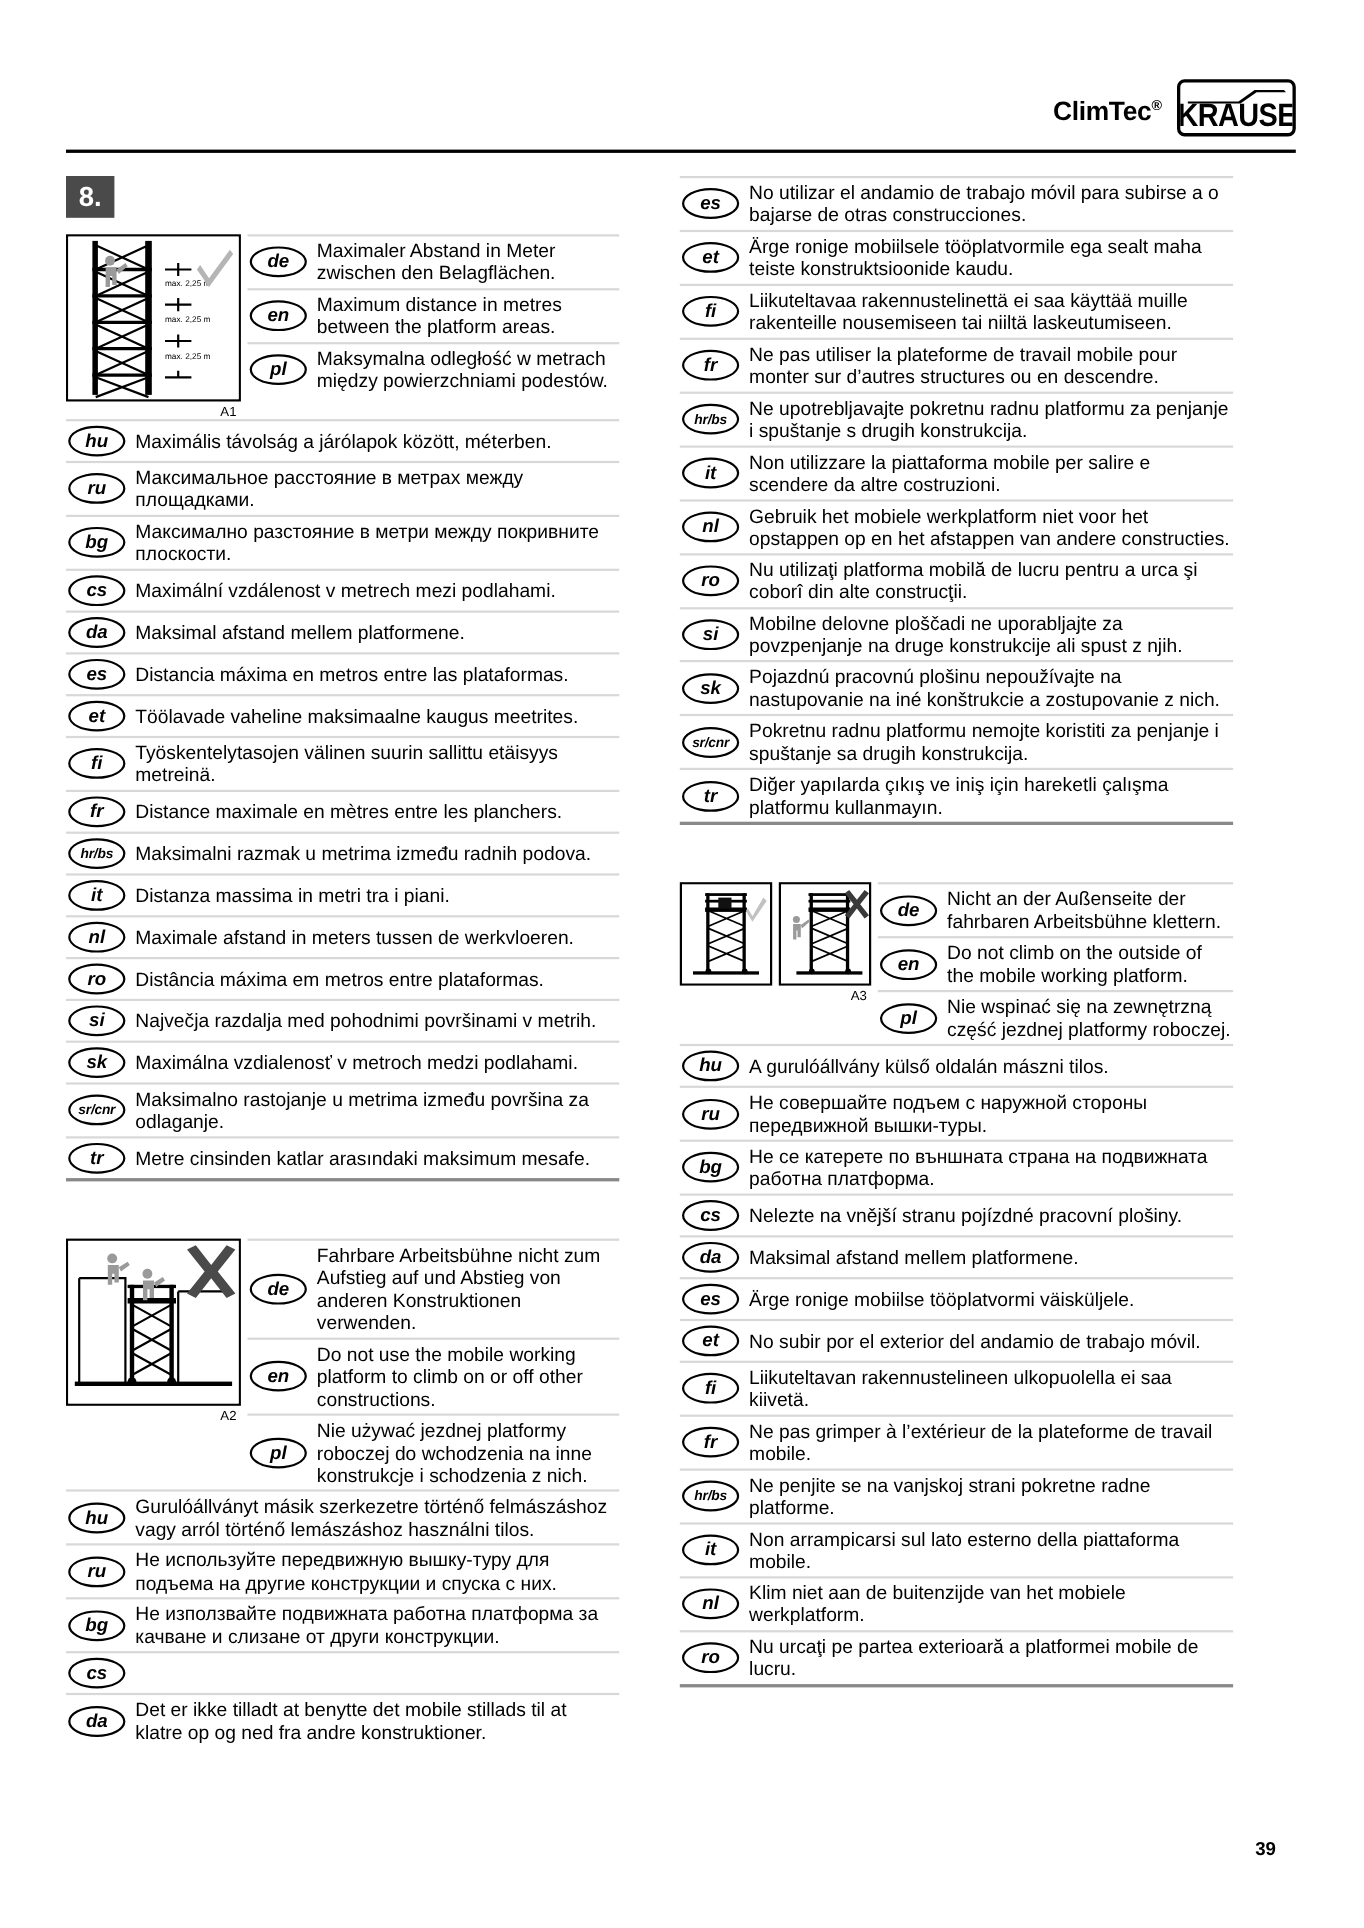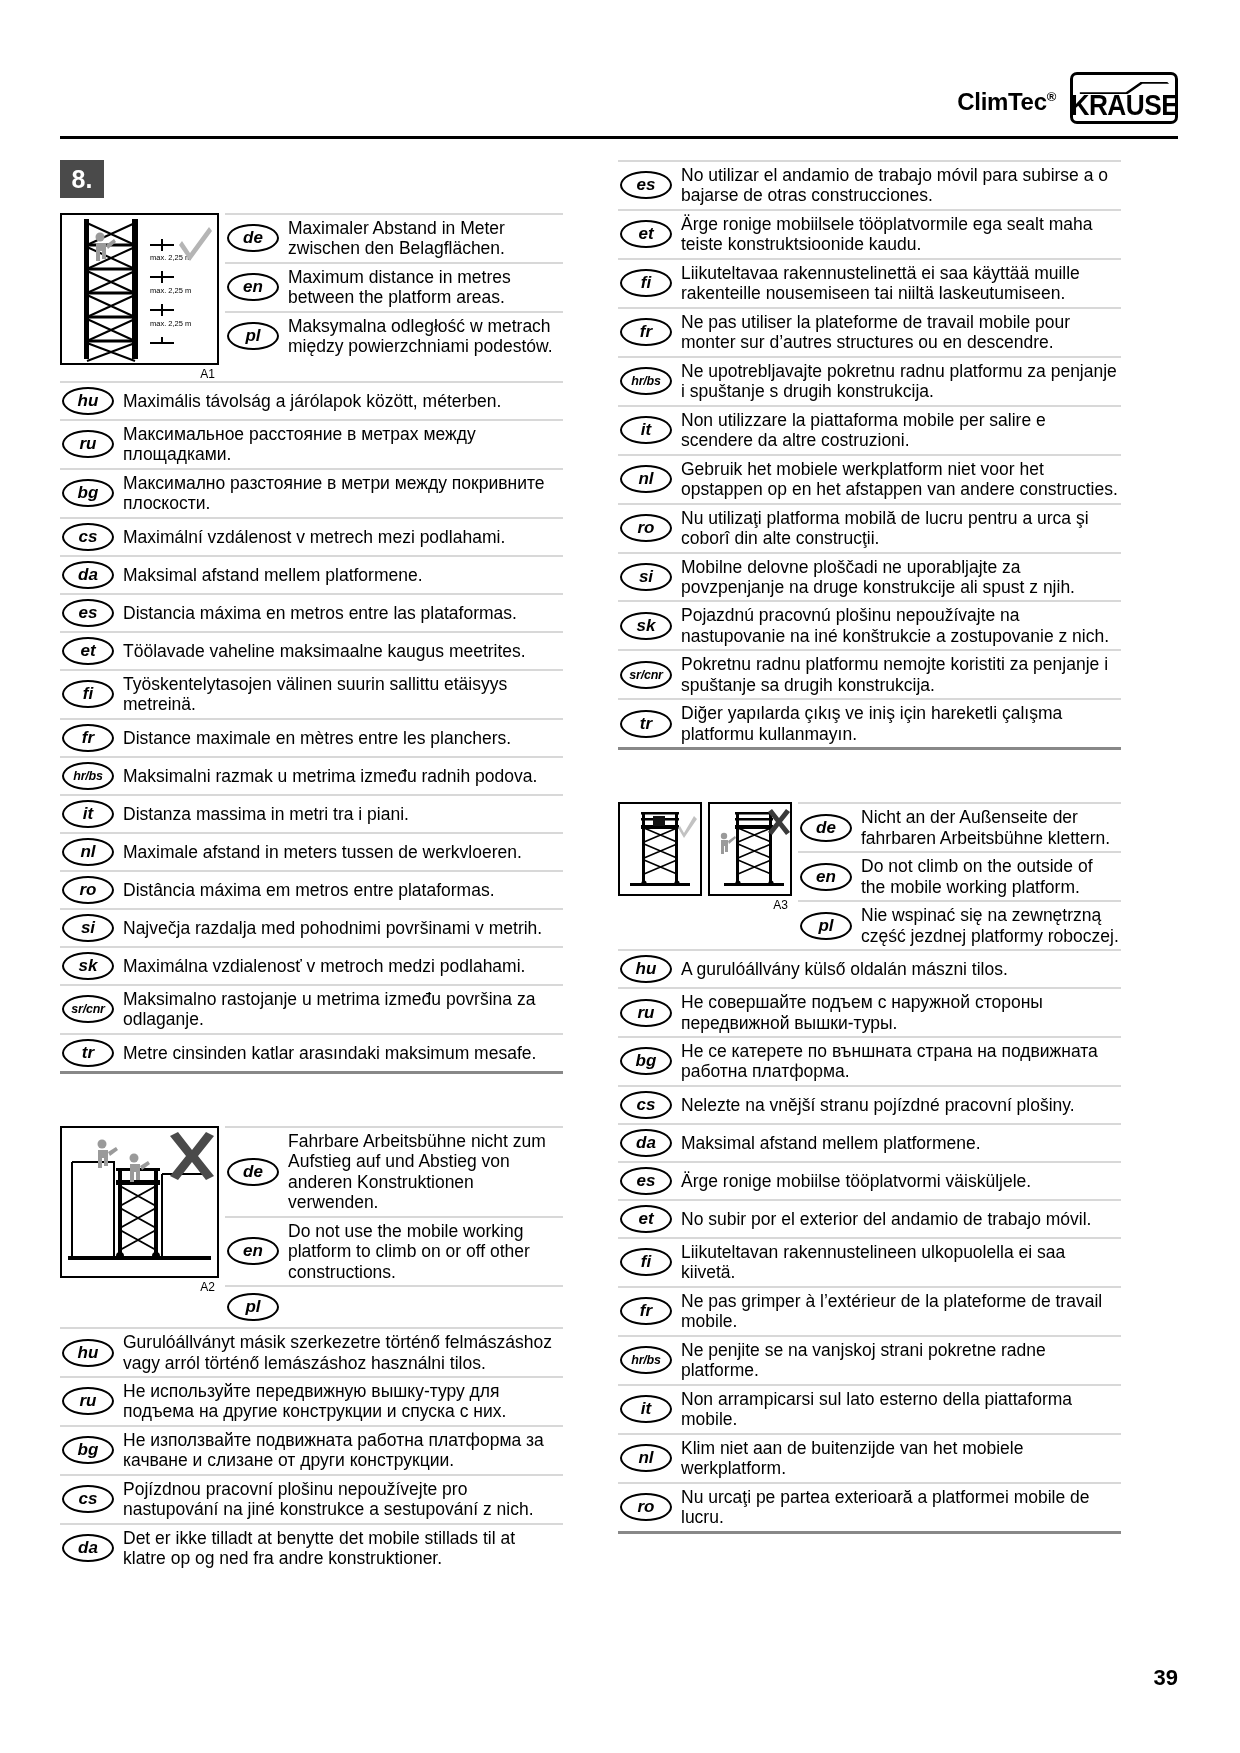--- a/index.html
+++ b/index.html
@@ -106,22 +106,22 @@
   .block-end { border-top: 3px solid #888; }
 
   
   .dia-rows .lrow { min-height: 42px; }
   .dia-rows .ltext { font-size: 17.5px; }
 
   .gap-lg { height: 52px; }
 
   
   .pagenum {
-    position: absolute; right: 62px; bottom: 62px;
-    font-size: 22px; font-weight: bold; margin-top: 20px;
+    position: absolute; right: 80px; bottom: 62px;
+    font-size: 17px; font-weight: bold; margin-top: 20px;
   }
 
   
   svg.dia { display: block; }
 </style>
 </head>
 <body>
 
 <div class="page">
 
@@ -329,40 +329,40 @@
         <div class="lrow">
           <div class="lcode">de</div>
           <div class="ltext">Fahrbare Arbeitsbühne nicht zum Aufstieg auf und Abstieg von anderen Konstruktionen verwenden.</div>
         </div>
         <div class="lrow">
           <div class="lcode">en</div>
           <div class="ltext">Do not use the mobile working platform to climb on or off other constructions.</div>
         </div>
         <div class="lrow">
           <div class="lcode">pl</div>
+          <div class="ltext">Nie używać jezdnej platformy roboczej do wchodzenia na inne konstrukcje i schodzenia z nich.</div>
         </div>
       </div>
     </div>
 
     <div>
       <div class="lrow">
           <div class="lcode">hu</div>
           <div class="ltext">Gurulóállványt másik szerkezetre történő felmászáshoz vagy arról történő lemászáshoz használni tilos.</div>
         </div>
       <div class="lrow">
           <div class="lcode">ru</div>
           <div class="ltext">Не используйте передвижную вышку-туру для подъема на другие конструкции и спуска с них.</div>
         </div>
       <div class="lrow">
           <div class="lcode">bg</div>
           <div class="ltext">Не използвайте подвижната работна платформа за качване и слизане от други конструкции.</div>
         </div>
       <div class="lrow">
           <div class="lcode">cs</div>
-          <div class="ltext">Pojízdnou pracovní plošinu nepoužívejte pro nastupování na jiné konstrukce a sestupování z nich.</div>
         </div>
       <div class="lrow">
           <div class="lcode">da</div>
           <div class="ltext">Det er ikke tilladt at benytte det mobile stillads til at klatre op og ned fra andre konstruktioner.</div>
         </div>
     </div>
 
   </div>
 
   <div class="col col-right">

